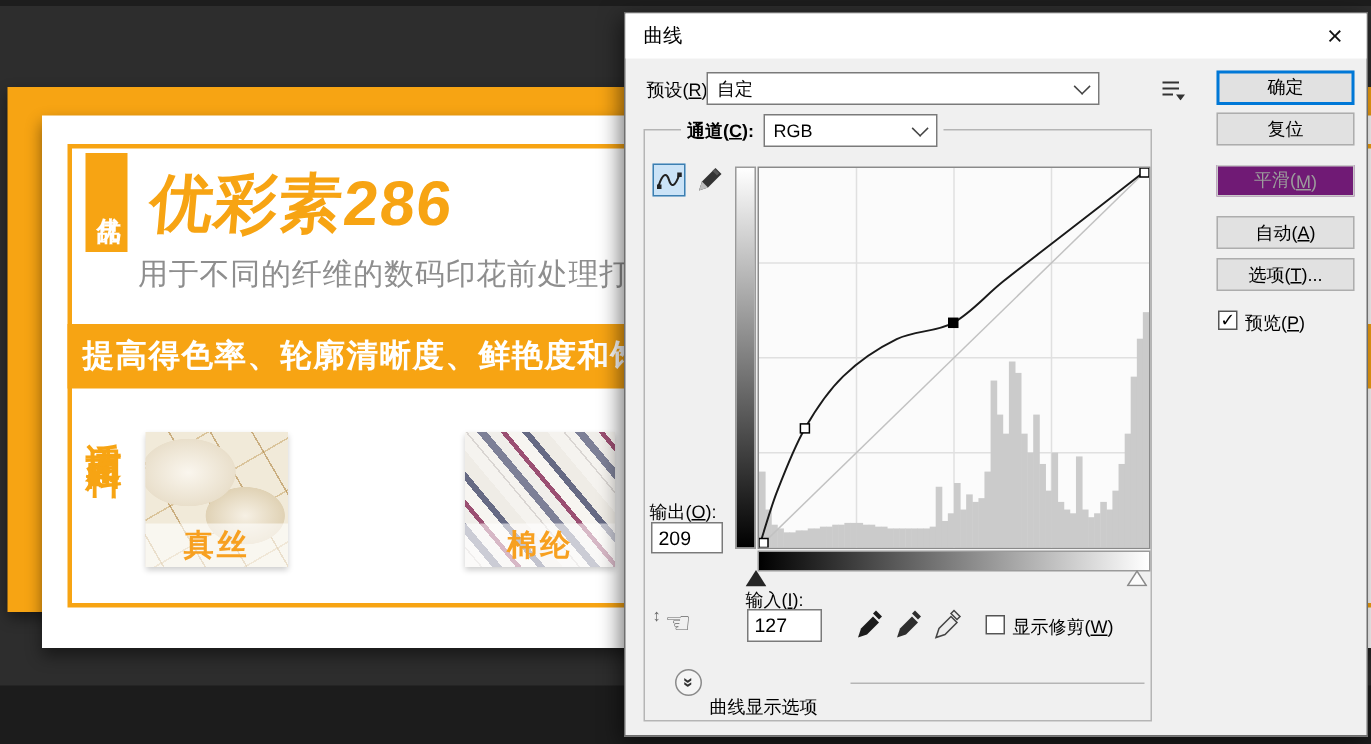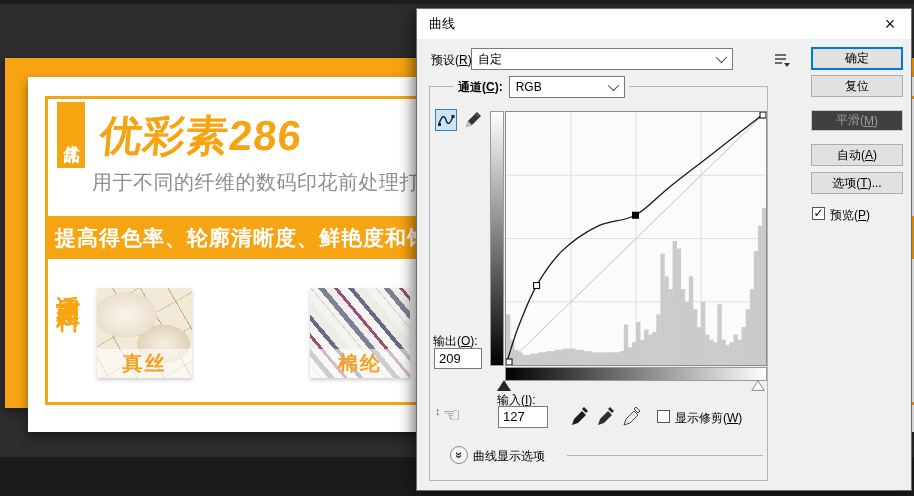--- a/index.html
+++ b/index.html
@@ -51,21 +51,21 @@
 
   
   #dialog{left:416px;top:8px;width:494px;height:481px;background:#f0f0f0;
           border:1px solid #6e6e6e;box-shadow:-3px 4px 14px rgba(0,0,0,.55);font-size:12px;color:#000;}
   #titlebar{position:absolute;left:0;top:0;right:0;height:30px;background:#fff;display:flex;align-items:center;}
   #dlg-title{padding-left:12px;font-size:13px;}
   #dlg-close{margin-left:auto;width:42px;text-align:center;font-size:18px;line-height:30px;color:#111;}
   .win-btn{position:absolute;width:92px;height:23px;background:#e1e1e1;border:1px solid #adadad;
            display:flex;align-items:center;justify-content:center;font-size:12px;box-sizing:border-box;}
   .win-btn.default{border:2px solid #0078d7;}
-  .win-btn.disabled{background:#404040;border-color:#c9c9c9;color:#9c9c9c;}
+  .win-btn.disabled{background:#701a75;border-color:#c9c9c9;color:#9c9c9c;}
   .field{position:absolute;background:#fff;border:1px solid #7a7a7a;font-size:13px;
          padding:2px 0 0 4px;box-sizing:border-box;}
   .select{position:absolute;background:#fff;border:1px solid #7a7a7a;display:flex;align-items:center;
           padding-left:6px;box-sizing:border-box;height:22px;}
   .chev{margin-left:auto;margin-right:8px;width:7px;height:7px;border-right:1.4px solid #444;
         border-bottom:1.4px solid #444;transform:rotate(45deg) translateY(-2px);}
   .lbl{position:absolute;white-space:nowrap;}
   .cb{position:absolute;width:13px;height:13px;background:#fff;border:1px solid #555;
       box-sizing:border-box;font-size:12px;line-height:11px;text-align:center;font-weight:bold;color:#000;}
   #groupbox{position:absolute;left:12px;top:77px;width:337px;height:393px;border:1px solid #b5b5b5;}
@@ -280,17 +280,17 @@
       <path d="M3 19 l2-6 8-8 4 4 -8 8 -6 2z" fill="#ededed" stroke="#444" stroke-width="1"></path>
       <path d="M13 3 l2-2 4 4 -2 2z" fill="#ededed" stroke="#444" stroke-width="1"></path>
     </svg>
 
     <div class="cb" style="left:240px;top:401px;"></div>
     <div class="lbl" style="left:258px;top:401px;">显示修剪(<u>W</u>)</div>
 
     <div id="expander-circle">
       <span>»</span>
     </div>
-    <div class="lbl" style="left:56px;top:439px;">曲线显示选项</div>
+    <div class="lbl" style="left:56px;top:454px;">曲线显示选项</div>
     <div id="exp-line"></div>
 
   </div>
 </div>
 
 </body></html>

